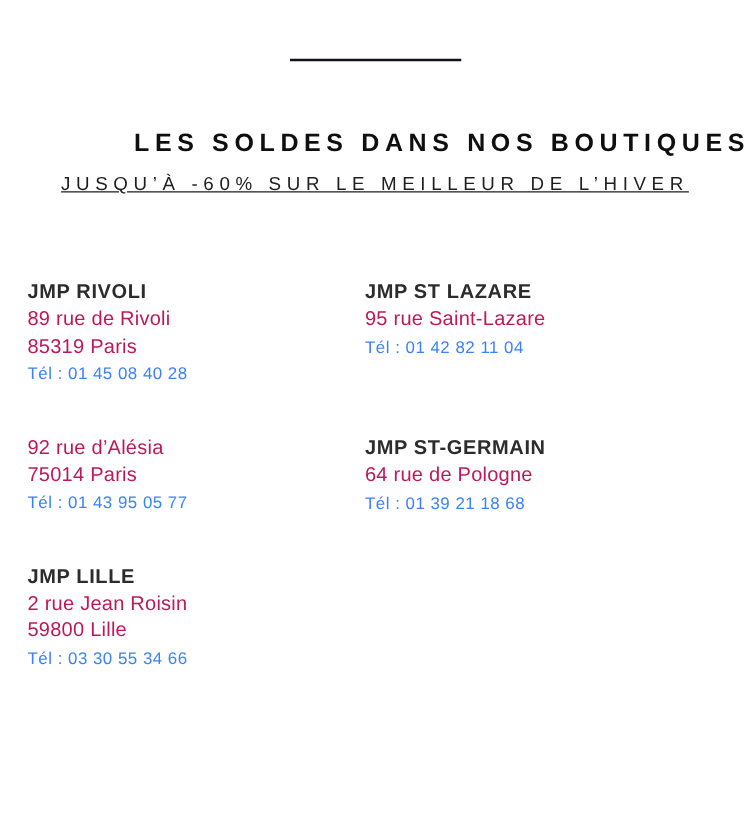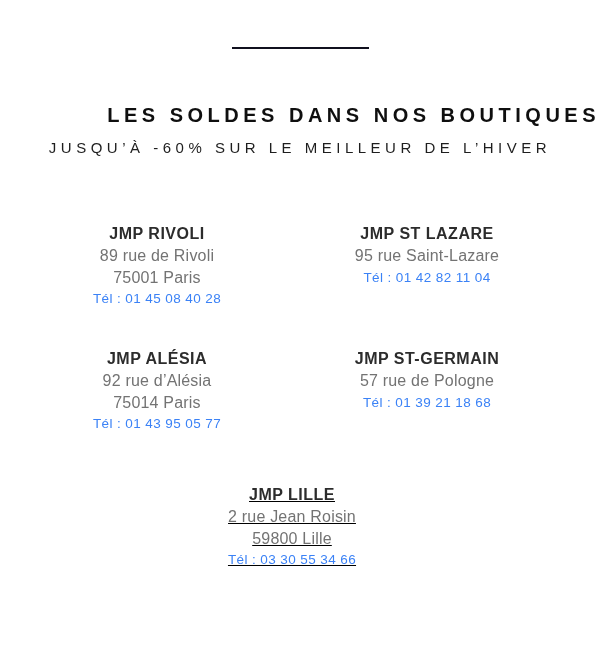--- a/index.html
+++ b/index.html
@@ -32,92 +32,90 @@
   }
   .subheadline {
     margin: 11px 0 0 0;
     text-align: center;
     font-size: 15px;
     font-weight: 400;
     letter-spacing: 4.5px;
     color: #1e1e1e;
     white-space: nowrap;
     line-height: 20px;
+    text-decoration: underline;
   }
   .stores-grid {
     width: 540px;
     margin: 65px 0 0 22px;
     display: grid;
     grid-template-columns: 270px 270px;
     row-gap: 39px;
   }
   .store {
-    text-align: center;
   }
   .store-name {
     font-size: 16px;
     font-weight: 700;
     color: #2c2c2c;
     letter-spacing: 0.5px;
     line-height: 22px;
   }
   .store-line {
     font-size: 16px;
     font-weight: 400;
-    color: #737373;
+    color: #be185d;
     letter-spacing: 0.2px;
     line-height: 21.5px;
   }
   .store-phone {
     font-size: 13.5px;
     font-weight: 400;
     color: #3b82f6;
     letter-spacing: 0.4px;
     line-height: 21px;
   }
   .store-single {
     width: 540px;
-    margin: 50px 0 0 22px;
-    text-decoration: underline;
+    margin: 38px 0 0 22px;
   }
 </style>
 </head>
 <body>
 
 <div class="divider"></div>
 
 <h1 class="headline">LES SOLDES DANS NOS BOUTIQUES</h1>
 
 <h2 class="subheadline">JUSQU’À -60% SUR LE MEILLEUR DE L’HIVER</h2>
 
 <div class="stores-grid">
 
   <div class="store">
     <div class="store-name">JMP RIVOLI</div>
     <div class="store-line">89 rue de Rivoli</div>
-    <div class="store-line">75001 Paris</div>
+    <div class="store-line">85319 Paris</div>
     <div class="store-phone">Tél : 01 45 08 40 28</div>
   </div>
 
   <div class="store">
     <div class="store-name">JMP ST LAZARE</div>
     <div class="store-line">95 rue Saint-Lazare</div>
     <div class="store-phone">Tél : 01 42 82 11 04</div>
   </div>
 
   <div class="store">
-    <div class="store-name">JMP ALÉSIA</div>
     <div class="store-line">92 rue d’Alésia</div>
     <div class="store-line">75014 Paris</div>
     <div class="store-phone">Tél : 01 43 95 05 77</div>
   </div>
 
   <div class="store">
     <div class="store-name">JMP ST-GERMAIN</div>
-    <div class="store-line">57 rue de Pologne</div>
+    <div class="store-line">64 rue de Pologne</div>
     <div class="store-phone">Tél : 01 39 21 18 68</div>
   </div>
 
 </div>
 
 <div class="store-single">
   <div class="store">
     <div class="store-name">JMP LILLE</div>
     <div class="store-line">2 rue Jean Roisin</div>
     <div class="store-line">59800 Lille</div>

